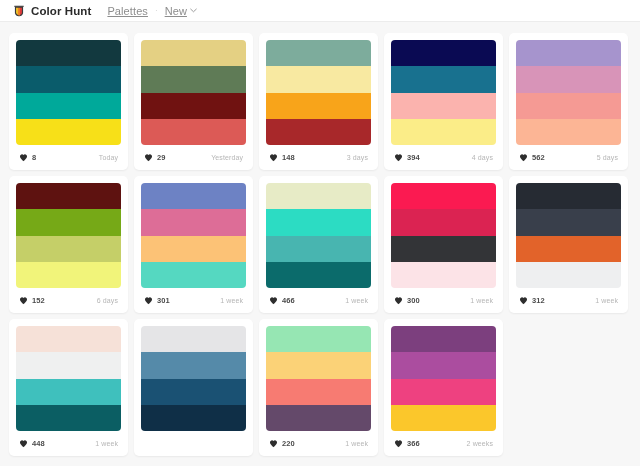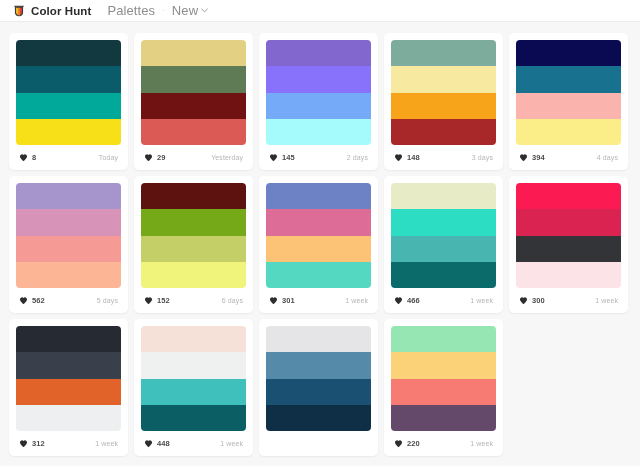--- a/index.html
+++ b/index.html
@@ -38,24 +38,25 @@
     letter-spacing: 0.1px;
     margin-right: 16px;
     white-space: nowrap;
   }
   .nav {
     display: flex;
     align-items: center;
     gap: 7px;
   }
   .nav-link {
-    font-size: 13px;
+    font-size: 11px;
     color: #8d8d8d;
     white-space: nowrap;
     letter-spacing: 0.1px;
+    text-decoration: underline;
   }
   .nav-sep {
     font-size: 8px;
     color: #d2d2d2;
   }
   .nav-dropdown {
     display: flex;
     align-items: center;
     gap: 3px;
   }
@@ -185,37 +186,20 @@
           <svg class="heart-icon" viewBox="0 0 24 22">
             <path d="M12 21S2.6 14.3 2.6 7.9A5.4 5.4 0 0 1 12 4.4 5.4 5.4 0 0 1 21.4 7.9C21.4 14.3 12 21 12 21z" fill="#2e2e2e"></path>
           </svg>
           <span class="like-count">29</span>
         </div>
         <span class="time-label">Yesterday</span>
       </div>
     </div>
     <div class="card">
       <div class="swatches">
-        <div class="swatch" title="#8167ce" style="background: rgb(129, 103, 206);"></div>
-        <div class="swatch" title="#8871fb" style="background: rgb(136, 113, 251);"></div>
-        <div class="swatch" title="#74aaf8" style="background: rgb(116, 170, 248);"></div>
-        <div class="swatch" title="#a5fbfb" style="background: rgb(165, 251, 251);"></div>
-      </div>
-      <div class="card-footer">
-        <div class="like-group">
-          <svg class="heart-icon" viewBox="0 0 24 22">
-            <path d="M12 21S2.6 14.3 2.6 7.9A5.4 5.4 0 0 1 12 4.4 5.4 5.4 0 0 1 21.4 7.9C21.4 14.3 12 21 12 21z" fill="#2e2e2e"></path>
-          </svg>
-          <span class="like-count">145</span>
-        </div>
-        <span class="time-label">2 days</span>
-      </div>
-    </div>
-    <div class="card">
-      <div class="swatches">
         <div class="swatch" title="#7dac9c" style="background: rgb(125, 172, 156);"></div>
         <div class="swatch" title="#f8e9a1" style="background: rgb(248, 233, 161);"></div>
         <div class="swatch" title="#f8a41a" style="background: rgb(248, 164, 26);"></div>
         <div class="swatch" title="#a8282a" style="background: rgb(168, 40, 42);"></div>
       </div>
       <div class="card-footer">
         <div class="like-group">
           <svg class="heart-icon" viewBox="0 0 24 22">
             <path d="M12 21S2.6 14.3 2.6 7.9A5.4 5.4 0 0 1 12 4.4 5.4 5.4 0 0 1 21.4 7.9C21.4 14.3 12 21 12 21z" fill="#2e2e2e"></path>
           </svg>
@@ -378,13 +362,30 @@
       <div class="card-footer">
         <div class="like-group">
           <svg class="heart-icon" viewBox="0 0 24 22">
             <path d="M12 21S2.6 14.3 2.6 7.9A5.4 5.4 0 0 1 12 4.4 5.4 5.4 0 0 1 21.4 7.9C21.4 14.3 12 21 12 21z" fill="#2e2e2e"></path>
           </svg>
           <span class="like-count">220</span>
         </div>
         <span class="time-label">1 week</span>
       </div>
     </div>
+    <div class="card">
+      <div class="swatches">
+        <div class="swatch" title="#7c3f7e" style="background: rgb(124, 63, 126);"></div>
+        <div class="swatch" title="#ab4d9f" style="background: rgb(171, 77, 159);"></div>
+        <div class="swatch" title="#ee4180" style="background: rgb(238, 65, 128);"></div>
+        <div class="swatch" title="#fbc72b" style="background: rgb(251, 199, 43);"></div>
+      </div>
+      <div class="card-footer">
+        <div class="like-group">
+          <svg class="heart-icon" viewBox="0 0 24 22">
+            <path d="M12 21S2.6 14.3 2.6 7.9A5.4 5.4 0 0 1 12 4.4 5.4 5.4 0 0 1 21.4 7.9C21.4 14.3 12 21 12 21z" fill="#2e2e2e"></path>
+          </svg>
+          <span class="like-count">366</span>
+        </div>
+        <span class="time-label">2 weeks</span>
+      </div>
+    </div>
   </div>
 
 </body></html>

